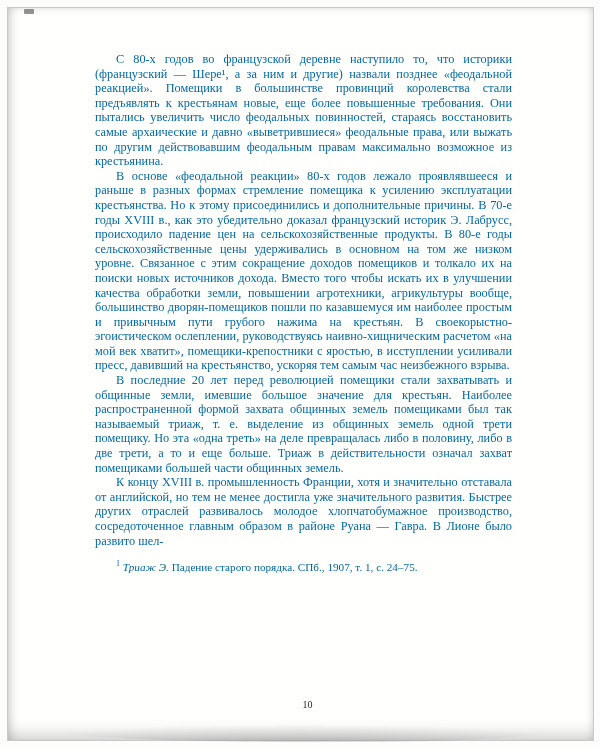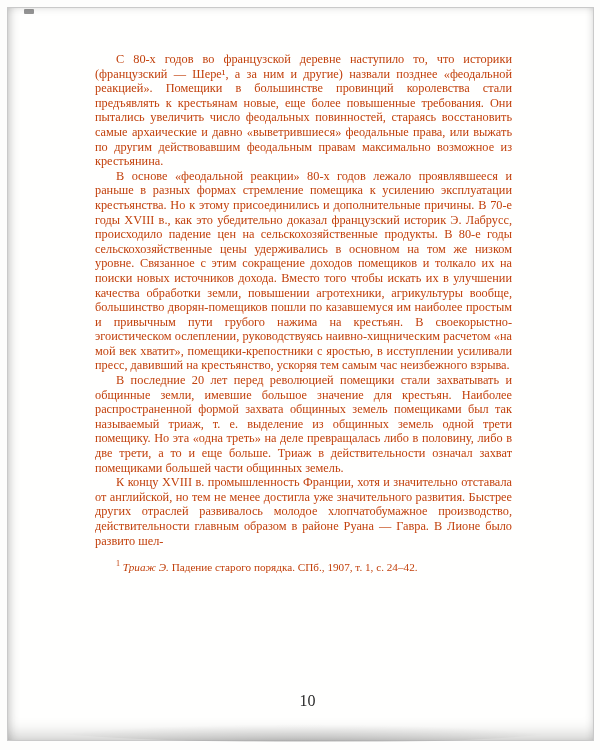--- a/index.html
+++ b/index.html
@@ -45,21 +45,21 @@
     border-bottom-left-radius: 50% 100%;
     border-bottom-right-radius: 40% 100%;
     background: radial-gradient(ellipse at 50% 110%, rgba(0,0,0,0.16), rgba(0,0,0,0.0) 70%);
     pointer-events: none;
   }
   .text-block {
     position: absolute;
     left: 95px;
     right: 88px;
     top: 52px;
-    color: #c2410c;
+    color: #0369a1;
     font-size: 12.3px;
     line-height: 14.6px;
     text-align: justify;
   }
   .text-block p {
     margin: 0;
     text-indent: 21px;
     hyphens: auto;
     -webkit-hyphens: auto;
   }
@@ -75,40 +75,40 @@
   }
   .footnote i {
     font-style: italic;
   }
   .page-number {
     position: absolute;
     left: 95px;
     right: 80px;
     bottom: 40px;
     text-align: center;
-    font-size: 16px;
+    font-size: 10px;
     color: #2a2a2a;
   }
 </style>
 </head>
 <body>
 
 <div class="scan">
   <div class="scan-frame"></div>
   <div class="corner-mark"></div>
 
   <div class="text-block">
     <p>С 80-х годов во французской деревне наступило то, что историки (французский — Шере¹, а за ним и другие) назвали позднее «феодальной реакцией». Помещики в большинстве провинций королевства стали предъявлять к крестьянам новые, еще более повышенные требования. Они пытались увеличить число феодальных повинностей, стараясь восстановить самые архаические и давно «выветрившиеся» феодальные права, или выжать по другим действовавшим феодальным правам максимально возможное из крестьянина.</p>
     <p>В основе «феодальной реакции» 80-х годов лежало проявлявшееся и раньше в разных формах стремление помещика к усилению эксплуатации крестьянства. Но к этому присоединились и дополнительные причины. В 70-е годы XVIII в., как это убедительно доказал французский историк Э. Лабрусс, происходило падение цен на сельскохозяйственные продукты. В 80-е годы сельскохозяйственные цены удерживались в основном на том же низком уровне. Связанное с этим сокращение доходов помещиков и толкало их на поиски новых источников дохода. Вместо того чтобы искать их в улучшении качества обработки земли, повышении агротехники, агрикультуры вообще, большинство дворян-помещиков пошли по казавшемуся им наиболее простым и привычным пути грубого нажима на крестьян. В своекорыстно-эгоистическом ослеплении, руководствуясь наивно-хищническим расчетом «на мой век хватит», помещики-крепостники с яростью, в исступлении усиливали пресс, давивший на крестьянство, ускоряя тем самым час неизбежного взрыва.</p>
     <p>В последние 20 лет перед революцией помещики стали захватывать и общинные земли, имевшие большое значение для крестьян. Наиболее распространенной формой захвата общинных земель помещиками был так называемый триаж, т. е. выделение из общинных земель одной трети помещику. Но эта «одна треть» на деле превращалась либо в половину, либо в две трети, а то и еще больше. Триаж в действительности означал захват помещиками большей части общинных земель.</p>
-    <p>К концу XVIII в. промышленность Франции, хотя и значительно отставала от английской, но тем не менее достигла уже значительного развития. Быстрее других отраслей развивалось молодое хлопчатобумажное производство, действительности главным образом в районе Руана — Гавра. В Лионе было развито шел-</p>
+    <p>К концу XVIII в. промышленность Франции, хотя и значительно отставала от английской, но тем не менее достигла уже значительного развития. Быстрее других отраслей развивалось молодое хлопчатобумажное производство, сосредоточенное главным образом в районе Руана — Гавра. В Лионе было развито шел-</p>
 
     <p class="footnote">
       <sup>1</sup>
       <i>Триаж Э.</i>
-      <span>Падение старого порядка. СПб., 1907, т. 1, с. 24–42.</span>
+      <span>Падение старого порядка. СПб., 1907, т. 1, с. 24–75.</span>
     </p>
   </div>
 
   <div class="page-number">10</div>
 
   <div class="page-curl"></div>
 </div>
 
 </body></html>

